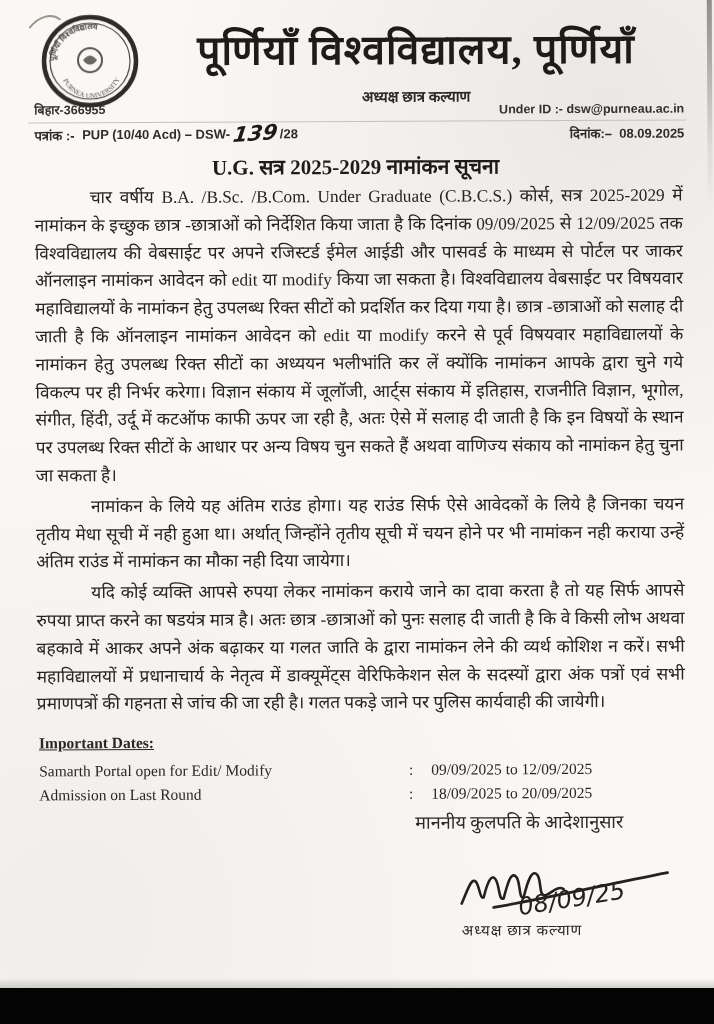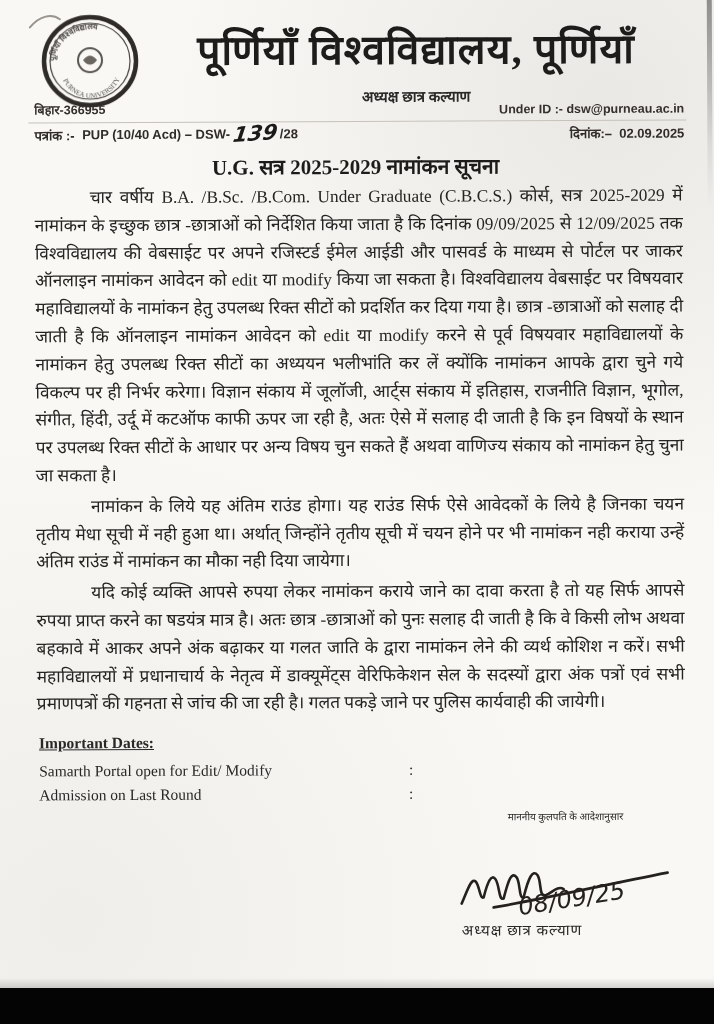--- a/index.html
+++ b/index.html
@@ -68,21 +68,21 @@
   
   .dates{
     position:absolute;left:38px;top:733px;width:620px;
     font-size:15.5px;color:#2a2826;
   }
   .dates-heading{font-weight:bold;text-decoration:underline;margin-bottom:7px;}
   .dates-row{display:grid;grid-template-columns:352px 40px auto;line-height:24px;}
   .dates-row .sep{text-align:center;}
   .order-text{
     position:absolute;top:810px;right:92px;
-    font-size:10px;color:#2a2826;
+    font-size:18px;color:#2a2826;
   }
   
   .signature{position:absolute;left:452px;top:852px;width:240px;height:78px;}
   .signatory{
     position:absolute;left:460px;top:920px;
     font-size:15px;color:#2a2826;letter-spacing:1px;
   }
   .black-band{
     position:absolute;left:0;bottom:0;width:714px;height:36px;background:#040404;
   }
@@ -132,41 +132,43 @@
 
     <div class="ref-row">
       <span class="ref-left">
         <span>पत्रांक :-</span>&nbsp;
         <span>PUP (10/40 Acd) – DSW-</span>
         <span class="handwritten-ref">139</span>
         <span>/28</span>
       </span>
       <span>
         <span>दिनांक:–</span>&nbsp;
-        <span>02.09.2025</span>
+        <span>08.09.2025</span>
       </span>
     </div>
 
     <div class="notice-title">U.G. सत्र 2025-2029  नामांकन सूचना</div>
 
     <div class="body-text">
       <p>चार वर्षीय B.A. /B.Sc. /B.Com. Under Graduate (C.B.C.S.) कोर्स, सत्र 2025-2029 में नामांकन के इच्छुक छात्र -छात्राओं को निर्देशित किया जाता है कि दिनांक 09/09/2025 से 12/09/2025 तक विश्वविद्यालय की वेबसाईट पर अपने रजिस्टर्ड ईमेल आईडी और पासवर्ड के माध्यम से पोर्टल पर जाकर ऑनलाइन नामांकन आवेदन को edit या modify किया जा सकता है। विश्वविद्यालय वेबसाईट पर विषयवार महाविद्यालयों के नामांकन हेतु उपलब्ध रिक्त सीटों को प्रदर्शित कर दिया गया है। छात्र -छात्राओं को सलाह दी जाती है कि ऑनलाइन नामांकन आवेदन को edit या modify करने से पूर्व विषयवार महाविद्यालयों के नामांकन हेतु उपलब्ध रिक्त सीटों का अध्ययन भलीभांति कर लें क्योंकि नामांकन आपके द्वारा चुने गये विकल्प पर ही निर्भर करेगा। विज्ञान संकाय में जूलॉजी, आर्ट्स संकाय में इतिहास, राजनीति विज्ञान, भूगोल, संगीत, हिंदी, उर्दू में कटऑफ काफी ऊपर जा रही है, अतः ऐसे में सलाह दी जाती है कि इन विषयों के स्थान पर उपलब्ध रिक्त सीटों के आधार पर अन्य विषय चुन सकते हैं अथवा वाणिज्य संकाय को नामांकन हेतु चुना जा सकता है।</p>
       <p>नामांकन के लिये यह अंतिम राउंड होगा। यह राउंड सिर्फ ऐसे आवेदकों के लिये है जिनका चयन तृतीय मेधा सूची में नही हुआ था। अर्थात् जिन्होंने तृतीय सूची में चयन होने पर भी नामांकन नही कराया उन्हें अंतिम राउंड में नामांकन का मौका नही दिया जायेगा।</p>
       <p>यदि कोई व्यक्ति आपसे रुपया लेकर नामांकन कराये जाने का दावा करता है तो यह सिर्फ आपसे रुपया प्राप्त करने का षडयंत्र मात्र है। अतः छात्र -छात्राओं को पुनः सलाह दी जाती है कि वे किसी लोभ अथवा बहकावे में आकर अपने अंक बढ़ाकर या गलत जाति के द्वारा नामांकन लेने की व्यर्थ कोशिश न करें। सभी महाविद्यालयों में प्रधानाचार्य के नेतृत्व में डाक्यूमेंट्स वेरिफिकेशन सेल के सदस्यों द्वारा अंक पत्रों एवं सभी प्रमाणपत्रों की गहनता से जांच की जा रही है। गलत पकड़े जाने पर पुलिस कार्यवाही की जायेगी।</p>
     </div>
 
     <div class="dates">
       <div class="dates-heading">Important Dates:</div>
       <div class="dates-row">
         <span>Samarth Portal open for Edit/ Modify</span>
         <span class="sep">:</span>
+        <span>09/09/2025 to 12/09/2025</span>
       </div>
       <div class="dates-row">
         <span>Admission on Last Round</span>
         <span class="sep">:</span>
+        <span>18/09/2025 to 20/09/2025</span>
       </div>
     </div>
 
     <div class="order-text">माननीय कुलपति के आदेशानुसार</div>
 
     <svg class="signature" viewBox="0 0 240 78">
       <path d="M8,52 C14,38 18,26 22,30 C26,34 26,48 30,46 C34,30 38,22 42,28 C46,34 45,50 50,47 C55,28 58,20 63,26 C67,32 65,48 70,46 C75,26 79,18 84,24 C88,30 85,46 92,44 C98,42 104,34 110,38" fill="none" stroke="#24211f" stroke-width="2.6" stroke-linecap="round"></path>
       <path d="M40,56 C90,48 150,34 214,22" fill="none" stroke="#24211f" stroke-width="2.8" stroke-linecap="round"></path>
       <text x="66" y="64" font-size="24" fill="#24211f" font-style="italic" font-family="'DejaVu Sans',sans-serif" transform="rotate(-9 66 64)">08/09/25</text>
     </svg>

